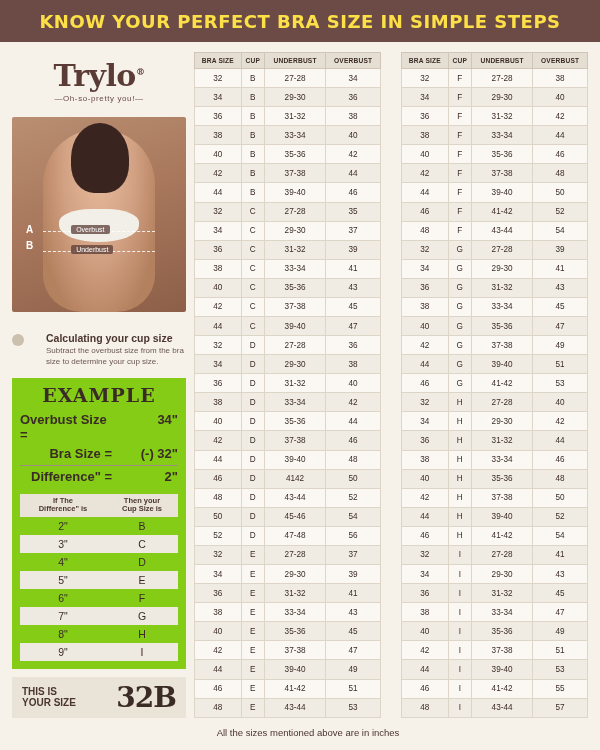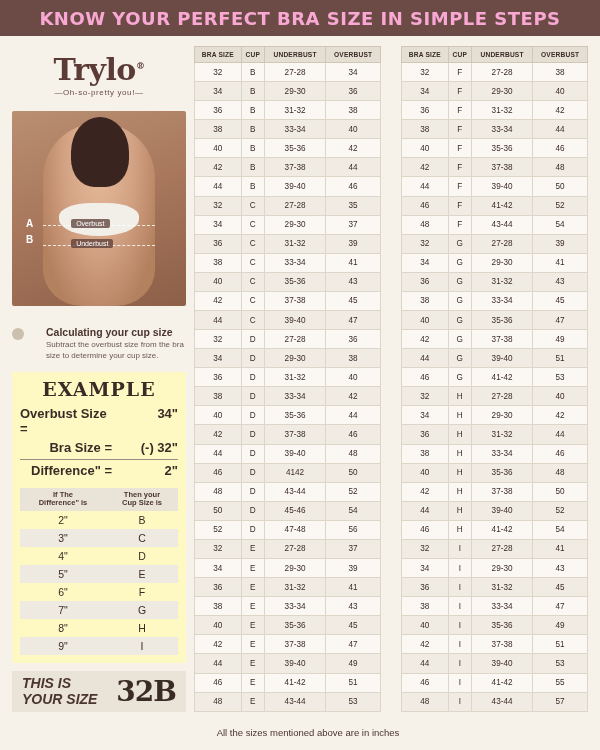--- a/index.html
+++ b/index.html
@@ -15,23 +15,23 @@
     overflow: hidden;
   }
   .page {
     position: relative;
     width: 600px;
     height: 750px;
     background: #f6f1e9;
     box-sizing: border-box;
   }
   .header {
-    height: 36px;
+    height: 42px;
     background: #6c4b47;
-    color: #f9a8d4;
+    color: #fde047;
     display: flex;
     align-items: center;
     justify-content: center;
     letter-spacing: 0.5px;
   }
   .header-title {
     font-size: 18px;
     font-weight: bold;
     text-align: center;
     font-family: "DejaVu Sans", sans-serif;
@@ -167,21 +167,21 @@
   }
   .cupnote-text {
     font-size: 8px;
     color: #6b5a52;
     line-height: 1.35;
   }
 
   
   .example {
     margin-top: 10px;
-    background: #fef9c3;
+    background: #84cc16;
     padding: 6px 8px 8px 8px;
   }
   .example-title {
     text-align: center;
     font-family: "DejaVu Serif", serif;
     font-size: 19px;
     font-weight: bold;
     letter-spacing: 1px;
     color: #3b2b26;
     margin-bottom: 4px;
@@ -239,26 +239,25 @@
 
   
   .yoursize {
     margin-top: 8px;
     background: #e9e3d8;
     display: flex;
     align-items: center;
     padding: 4px 10px;
   }
   .yoursize-lbl {
-    font-size: 14px;
+    font-size: 10px;
     font-weight: bold;
     line-height: 1.15;
     color: #4b352f;
     flex: 1;
-    font-style: italic;
   }
   .yoursize-val {
     font-family: "DejaVu Serif", serif;
     font-size: 28px;
     font-weight: bold;
     color: #3b2b26;
     letter-spacing: -1px;
   }
 
   

